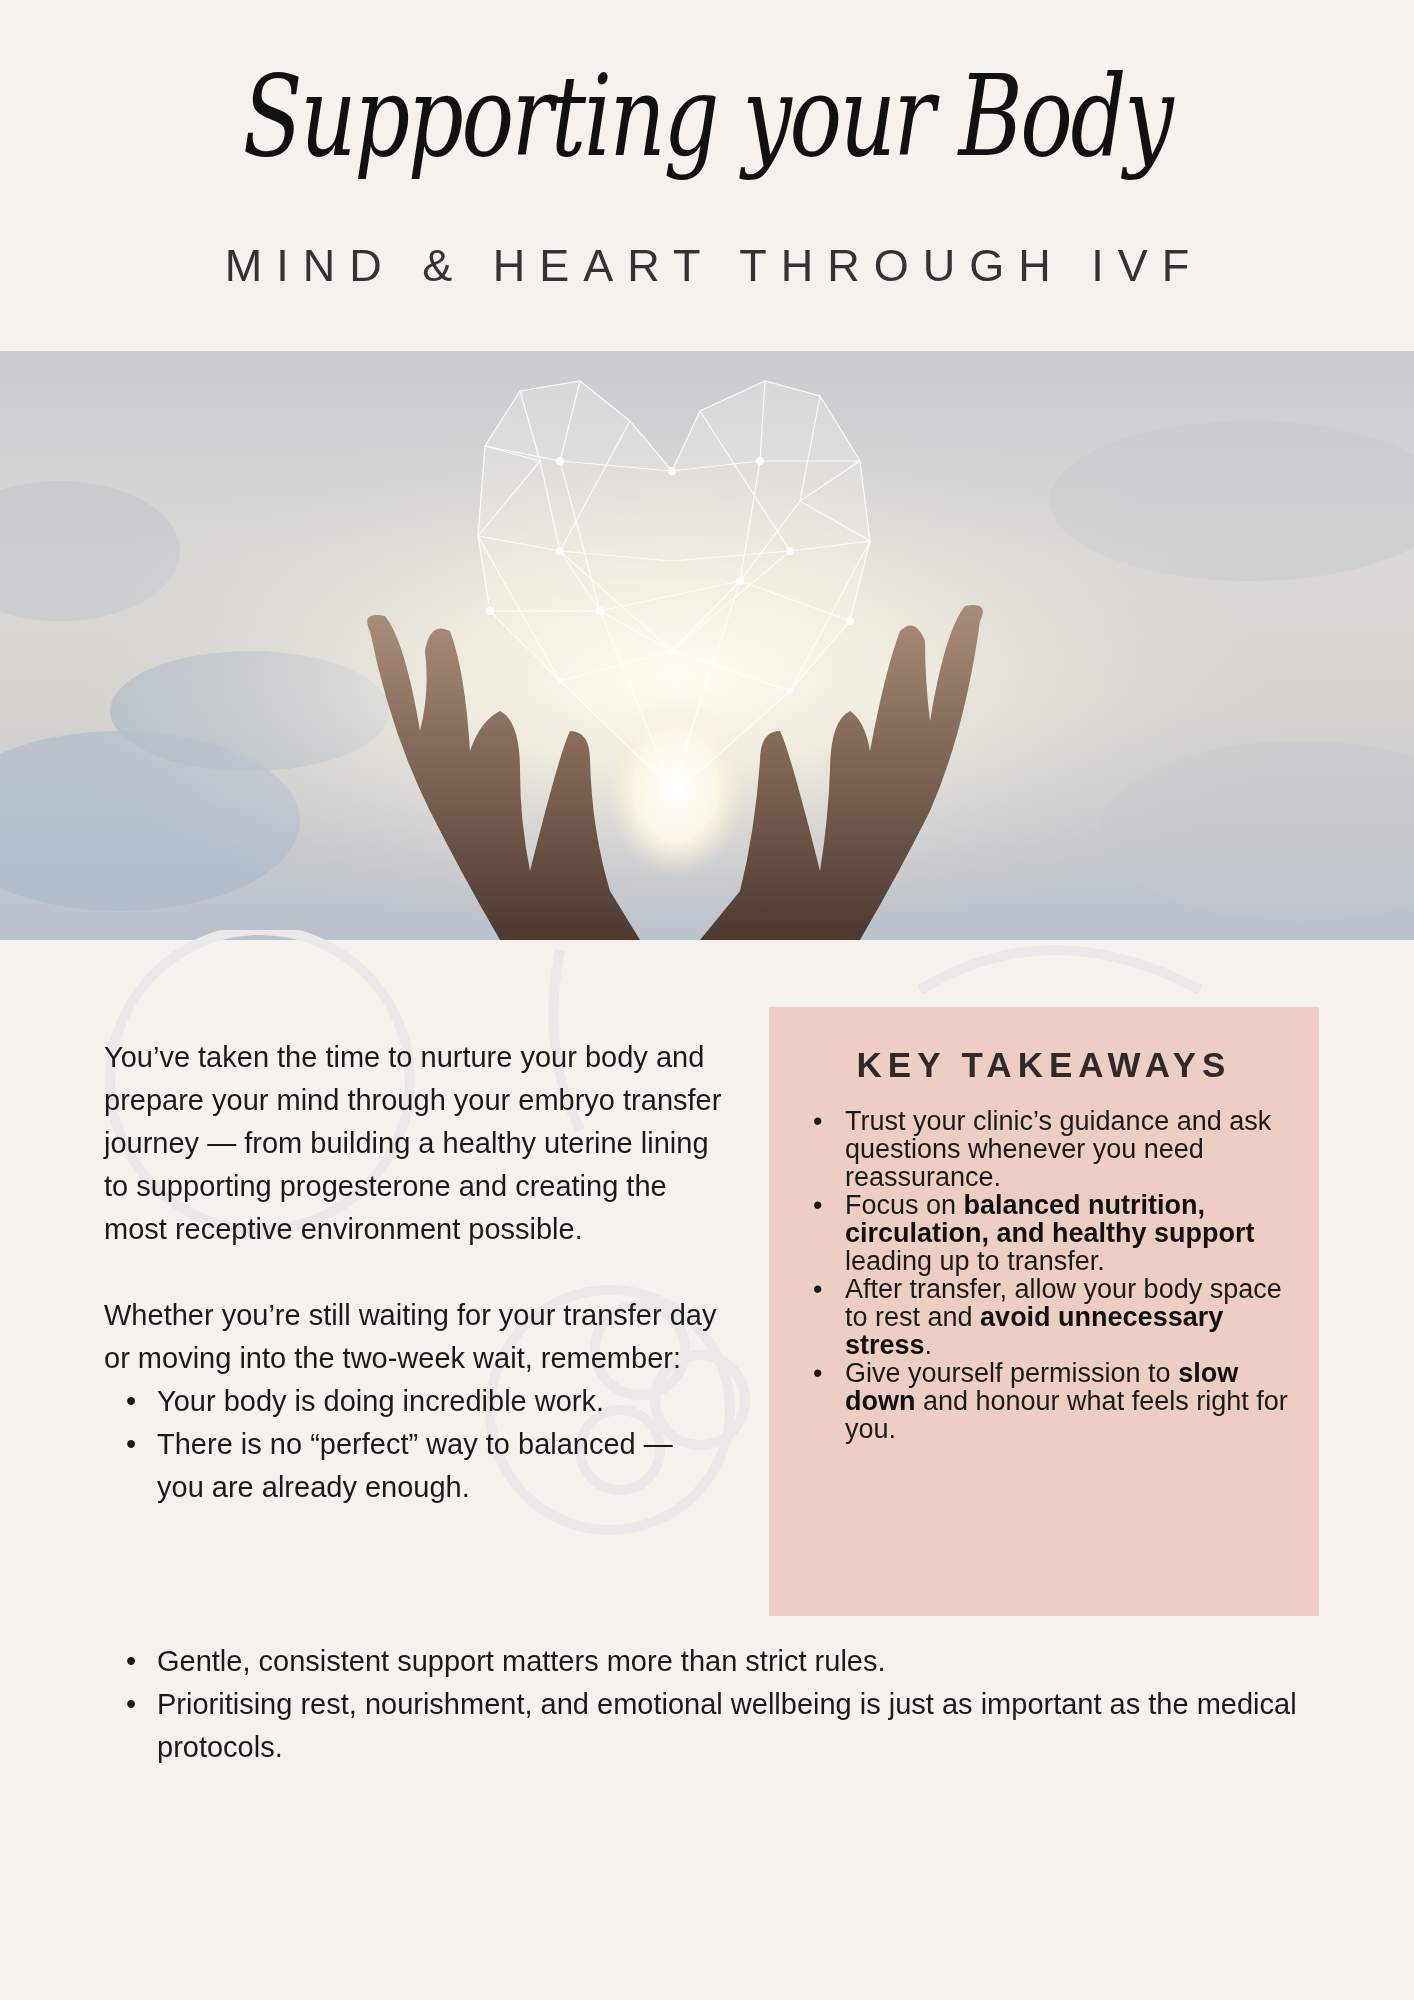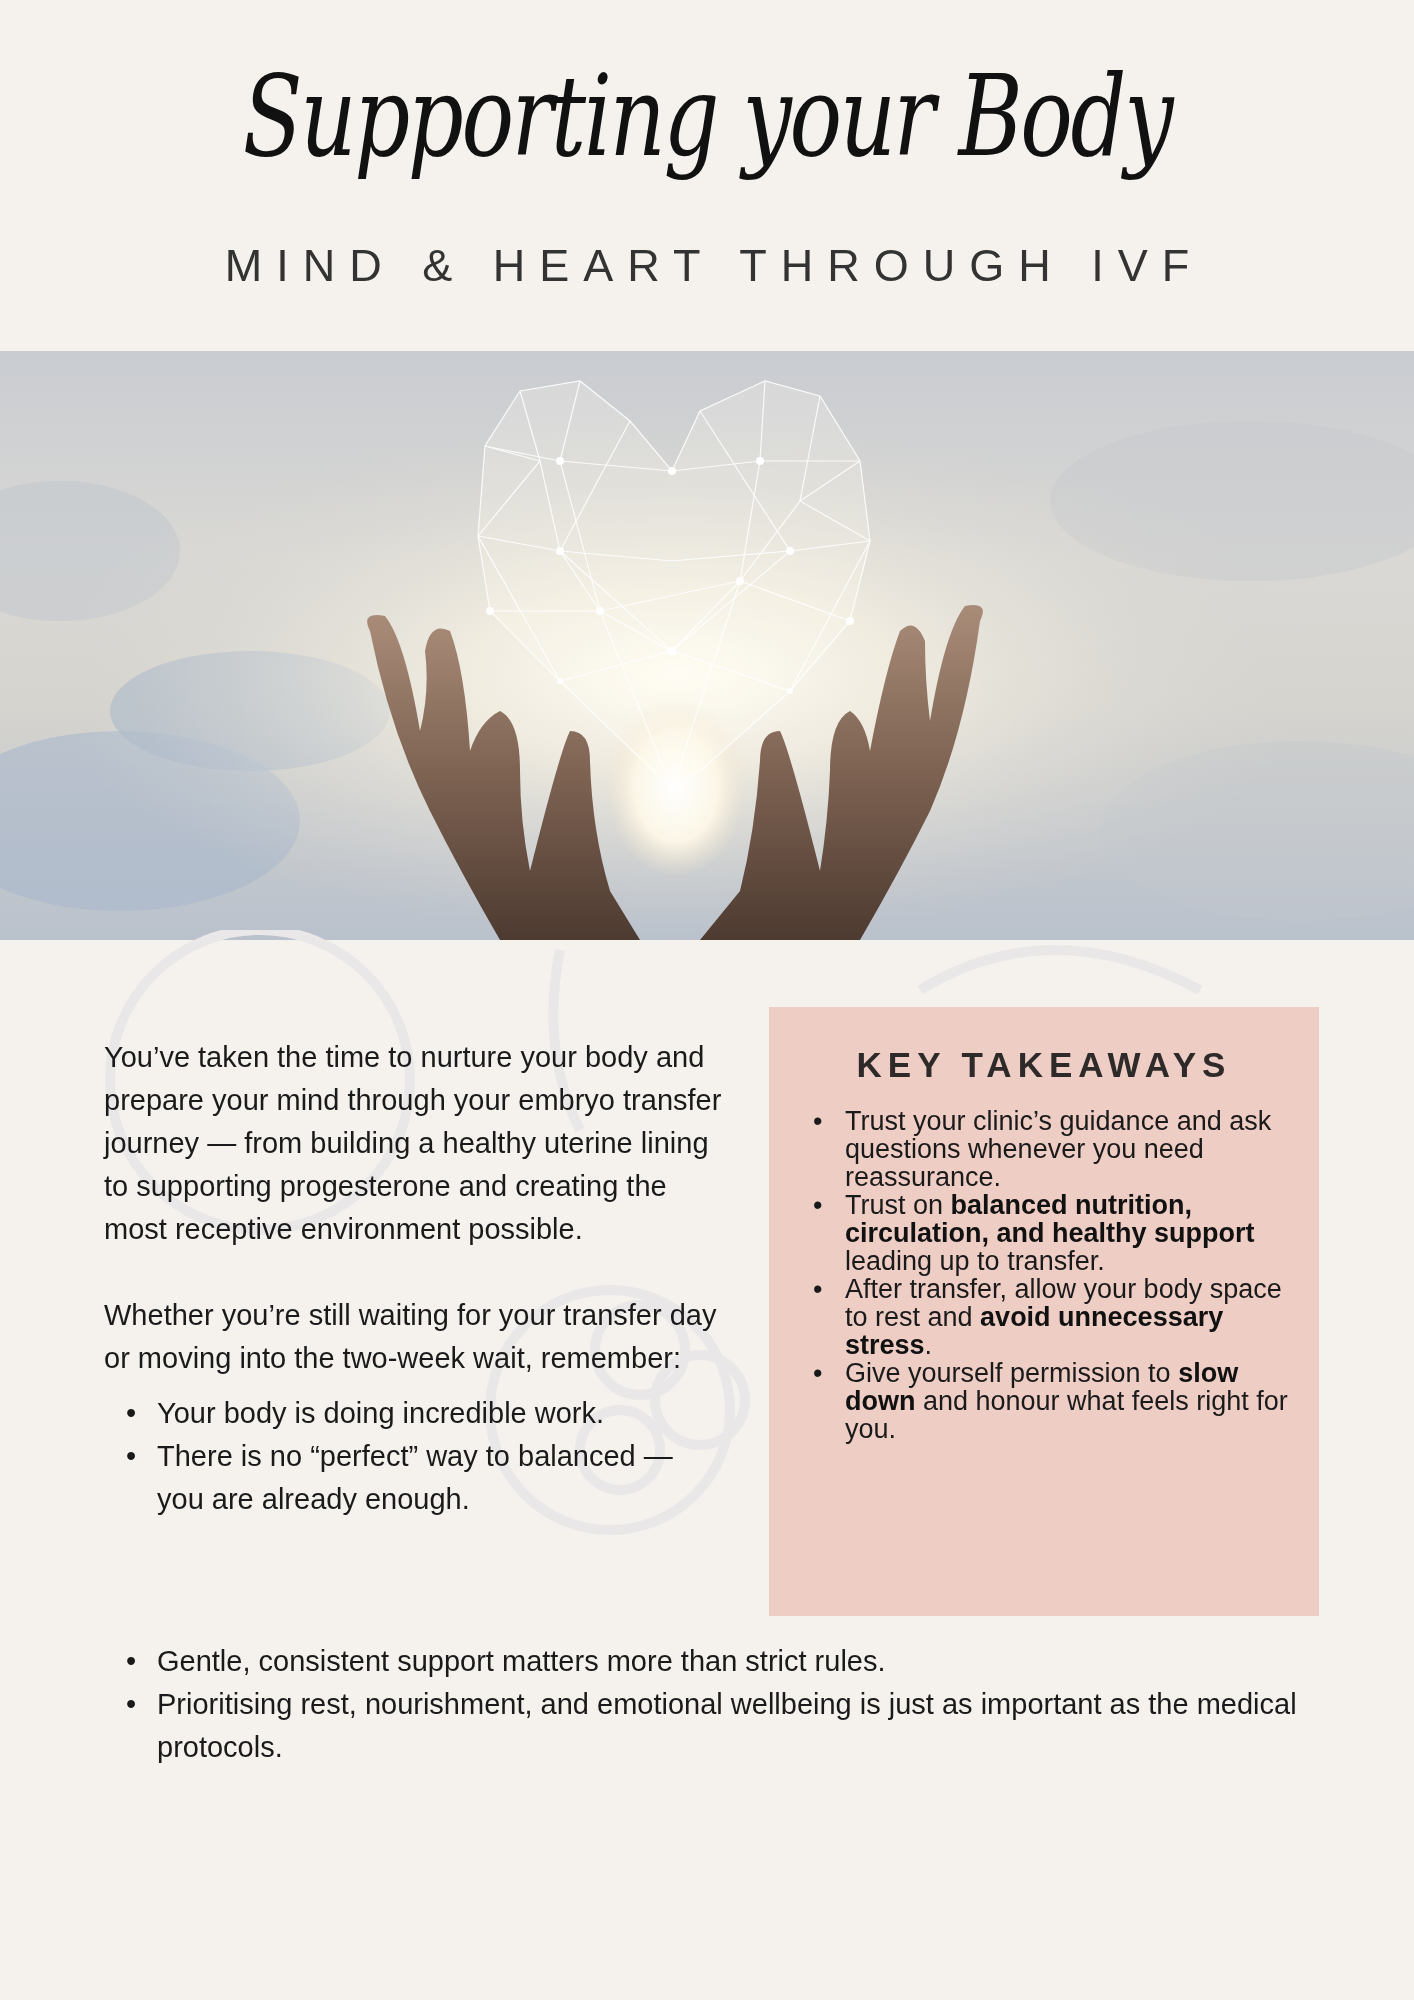--- a/index.html
+++ b/index.html
@@ -37,21 +37,21 @@
 
   
   .watermark { position: absolute; left: 0; top: 930px; width: 1414px; height: 720px; pointer-events: none; }
 
   
   .intro {
     position: absolute; left: 104px; top: 1036px; width: 620px;
     font-size: 29px; line-height: 43px; color: #1a1a1a;
   }
   .intro p { margin-bottom: 43px; }
-  .intro p.tight { margin-bottom: 12px; }
+  .intro p.tight { margin-bottom: 0; }
   .bullets { list-style: none; margin: 0; }
   .bullets li { position: relative; padding-left: 53px; }
   .bullets li::before {
     content: "•"; position: absolute; left: 22px; top: 0; font-size: 29px;
   }
   .bullets.full {
     position: absolute; left: 104px; top: 1640px; width: 1240px;
     font-size: 29px; line-height: 43px;
   }
 
@@ -168,19 +168,19 @@
 
   <ul class="bullets full">
     <li>Gentle, consistent support matters more than strict rules.</li>
     <li>Prioritising rest, nourishment, and emotional wellbeing is just as important as the medical protocols.</li>
   </ul>
 
   <aside class="takeaways">
     <h2>KEY TAKEAWAYS</h2>
     <ul>
       <li><span>Trust your clinic’s guidance and ask questions whenever you need reassurance.</span></li>
-      <li><span>Trust on </span><b>balanced nutrition, circulation, and healthy support</b><span> leading up to transfer.</span></li>
+      <li><span>Focus on </span><b>balanced nutrition, circulation, and healthy support</b><span> leading up to transfer.</span></li>
       <li><span>After transfer, allow your body space to rest and </span><b>avoid unnecessary stress</b><span>.</span></li>
       <li><span>Give yourself permission to </span><b>slow down</b><span> and honour what feels right for you.</span></li>
     </ul>
   </aside>
 
 </div>
 
 </body></html>

